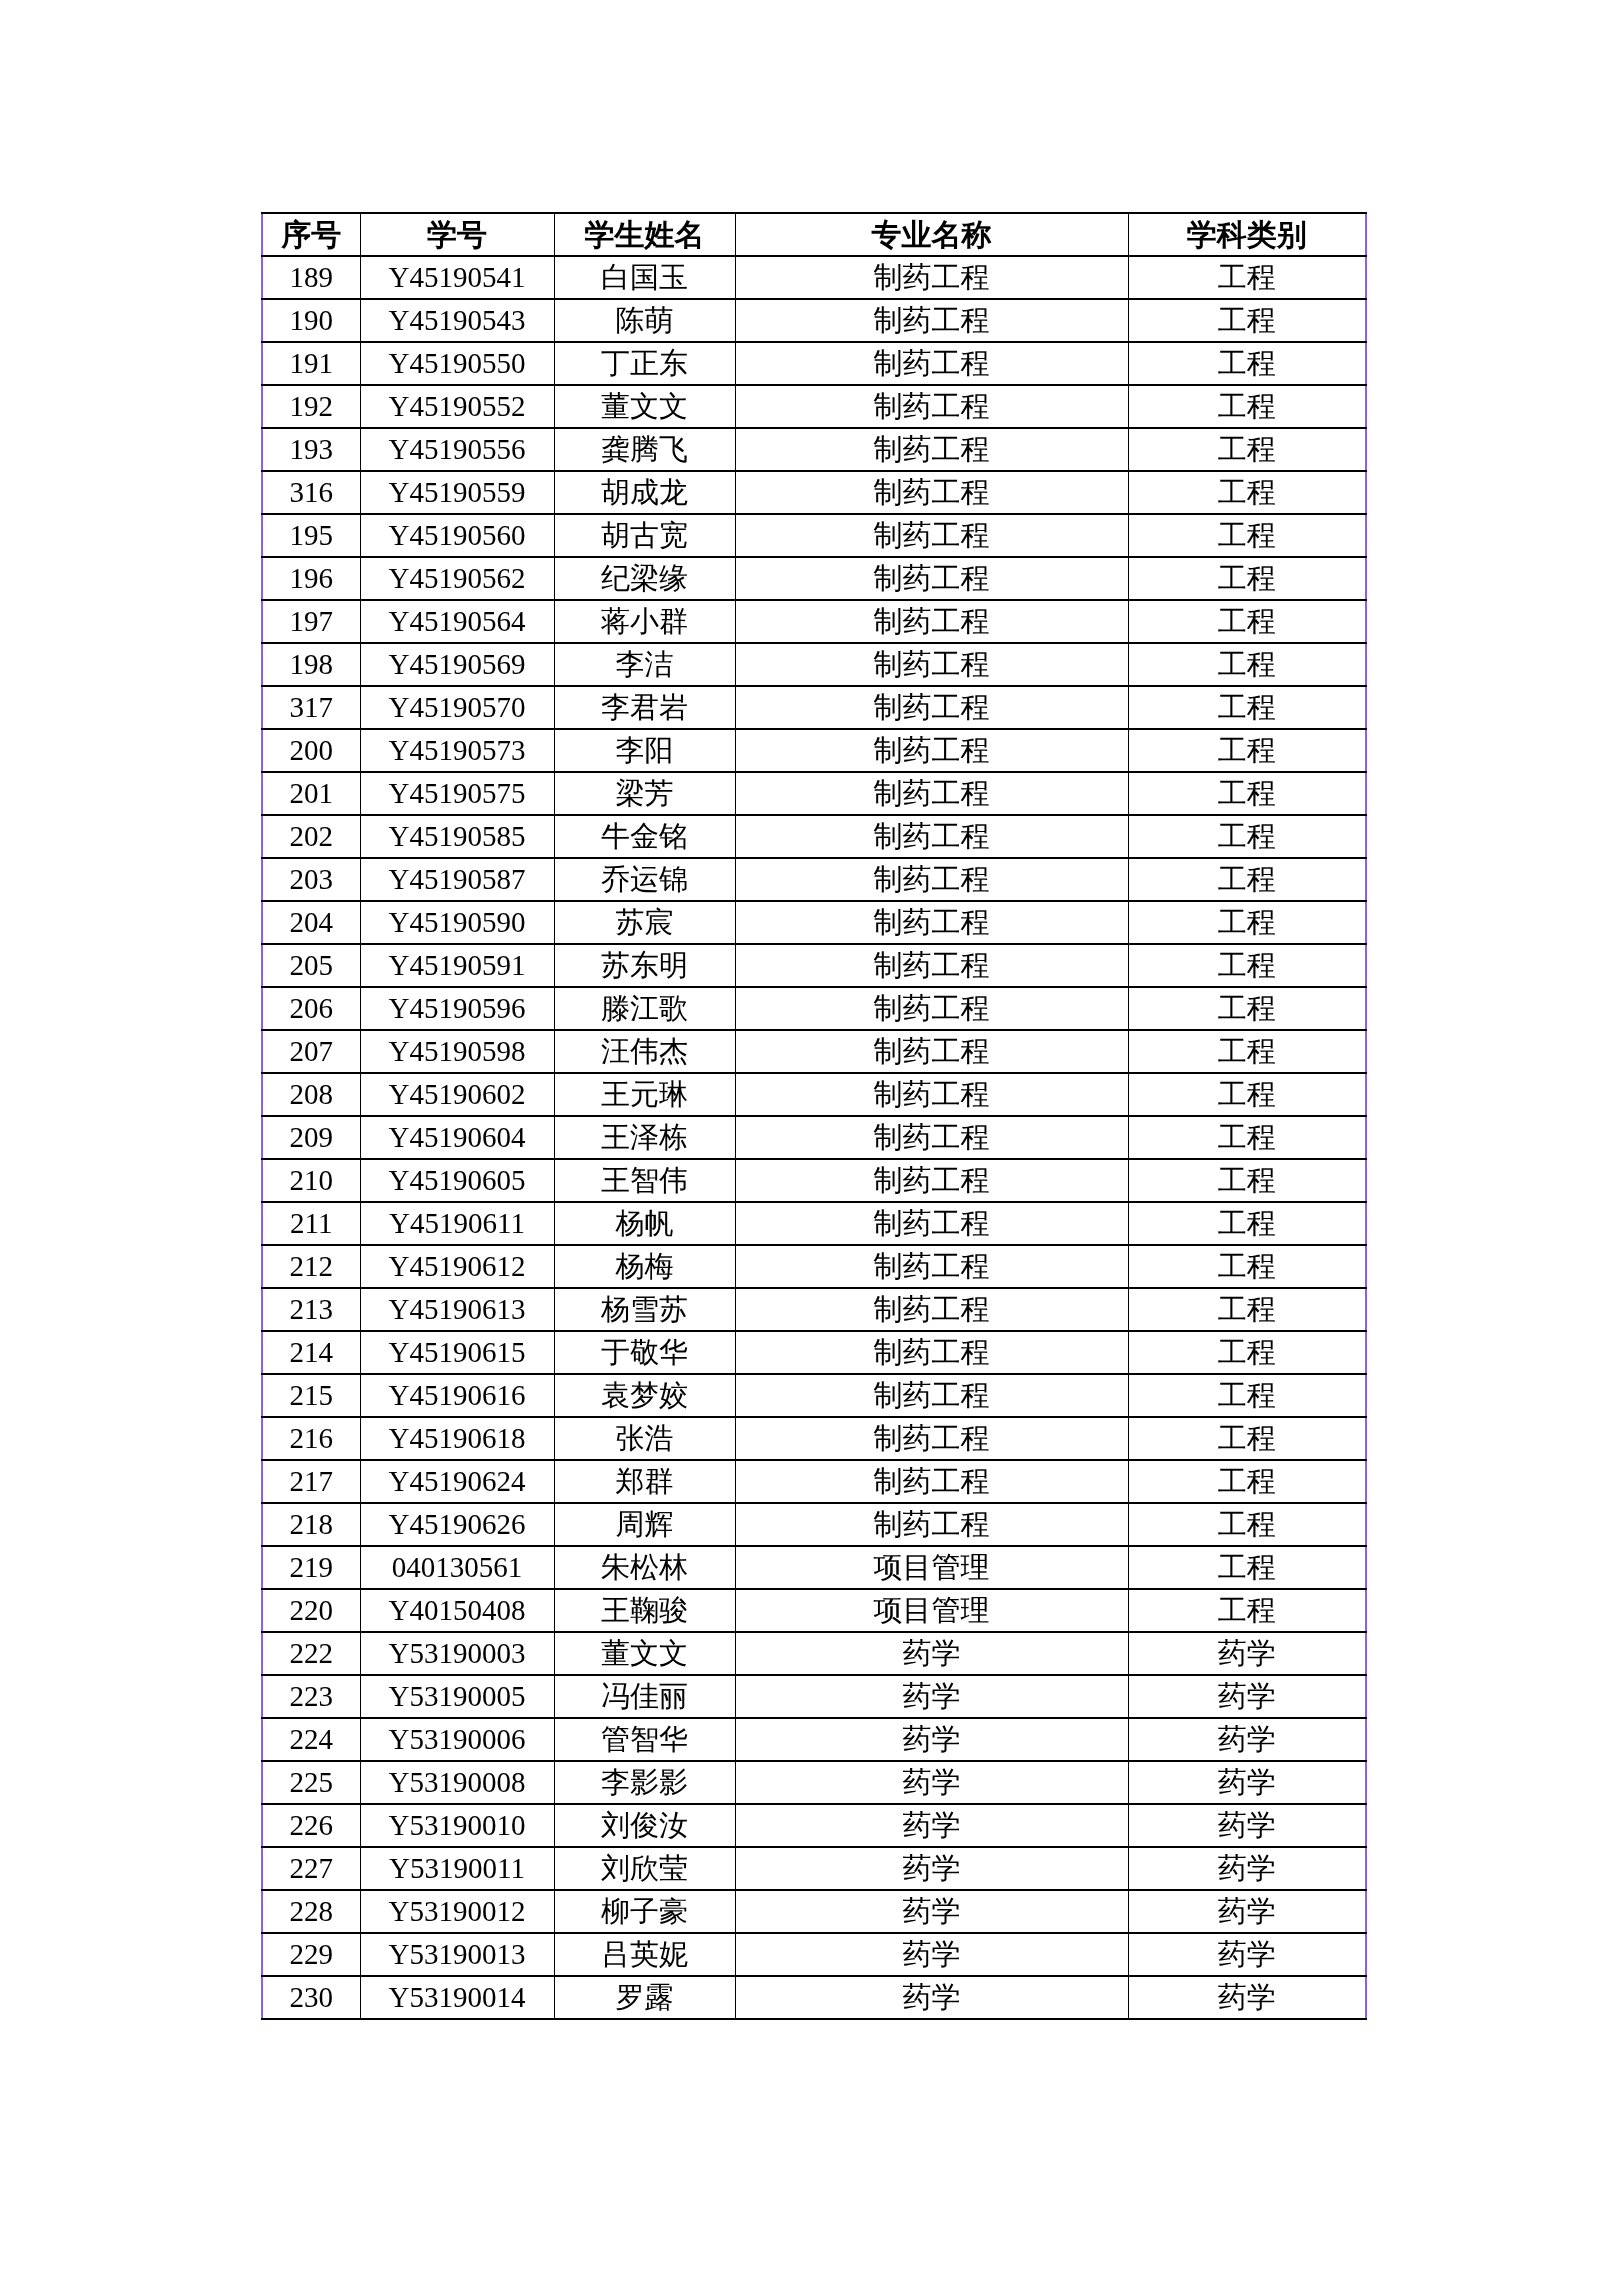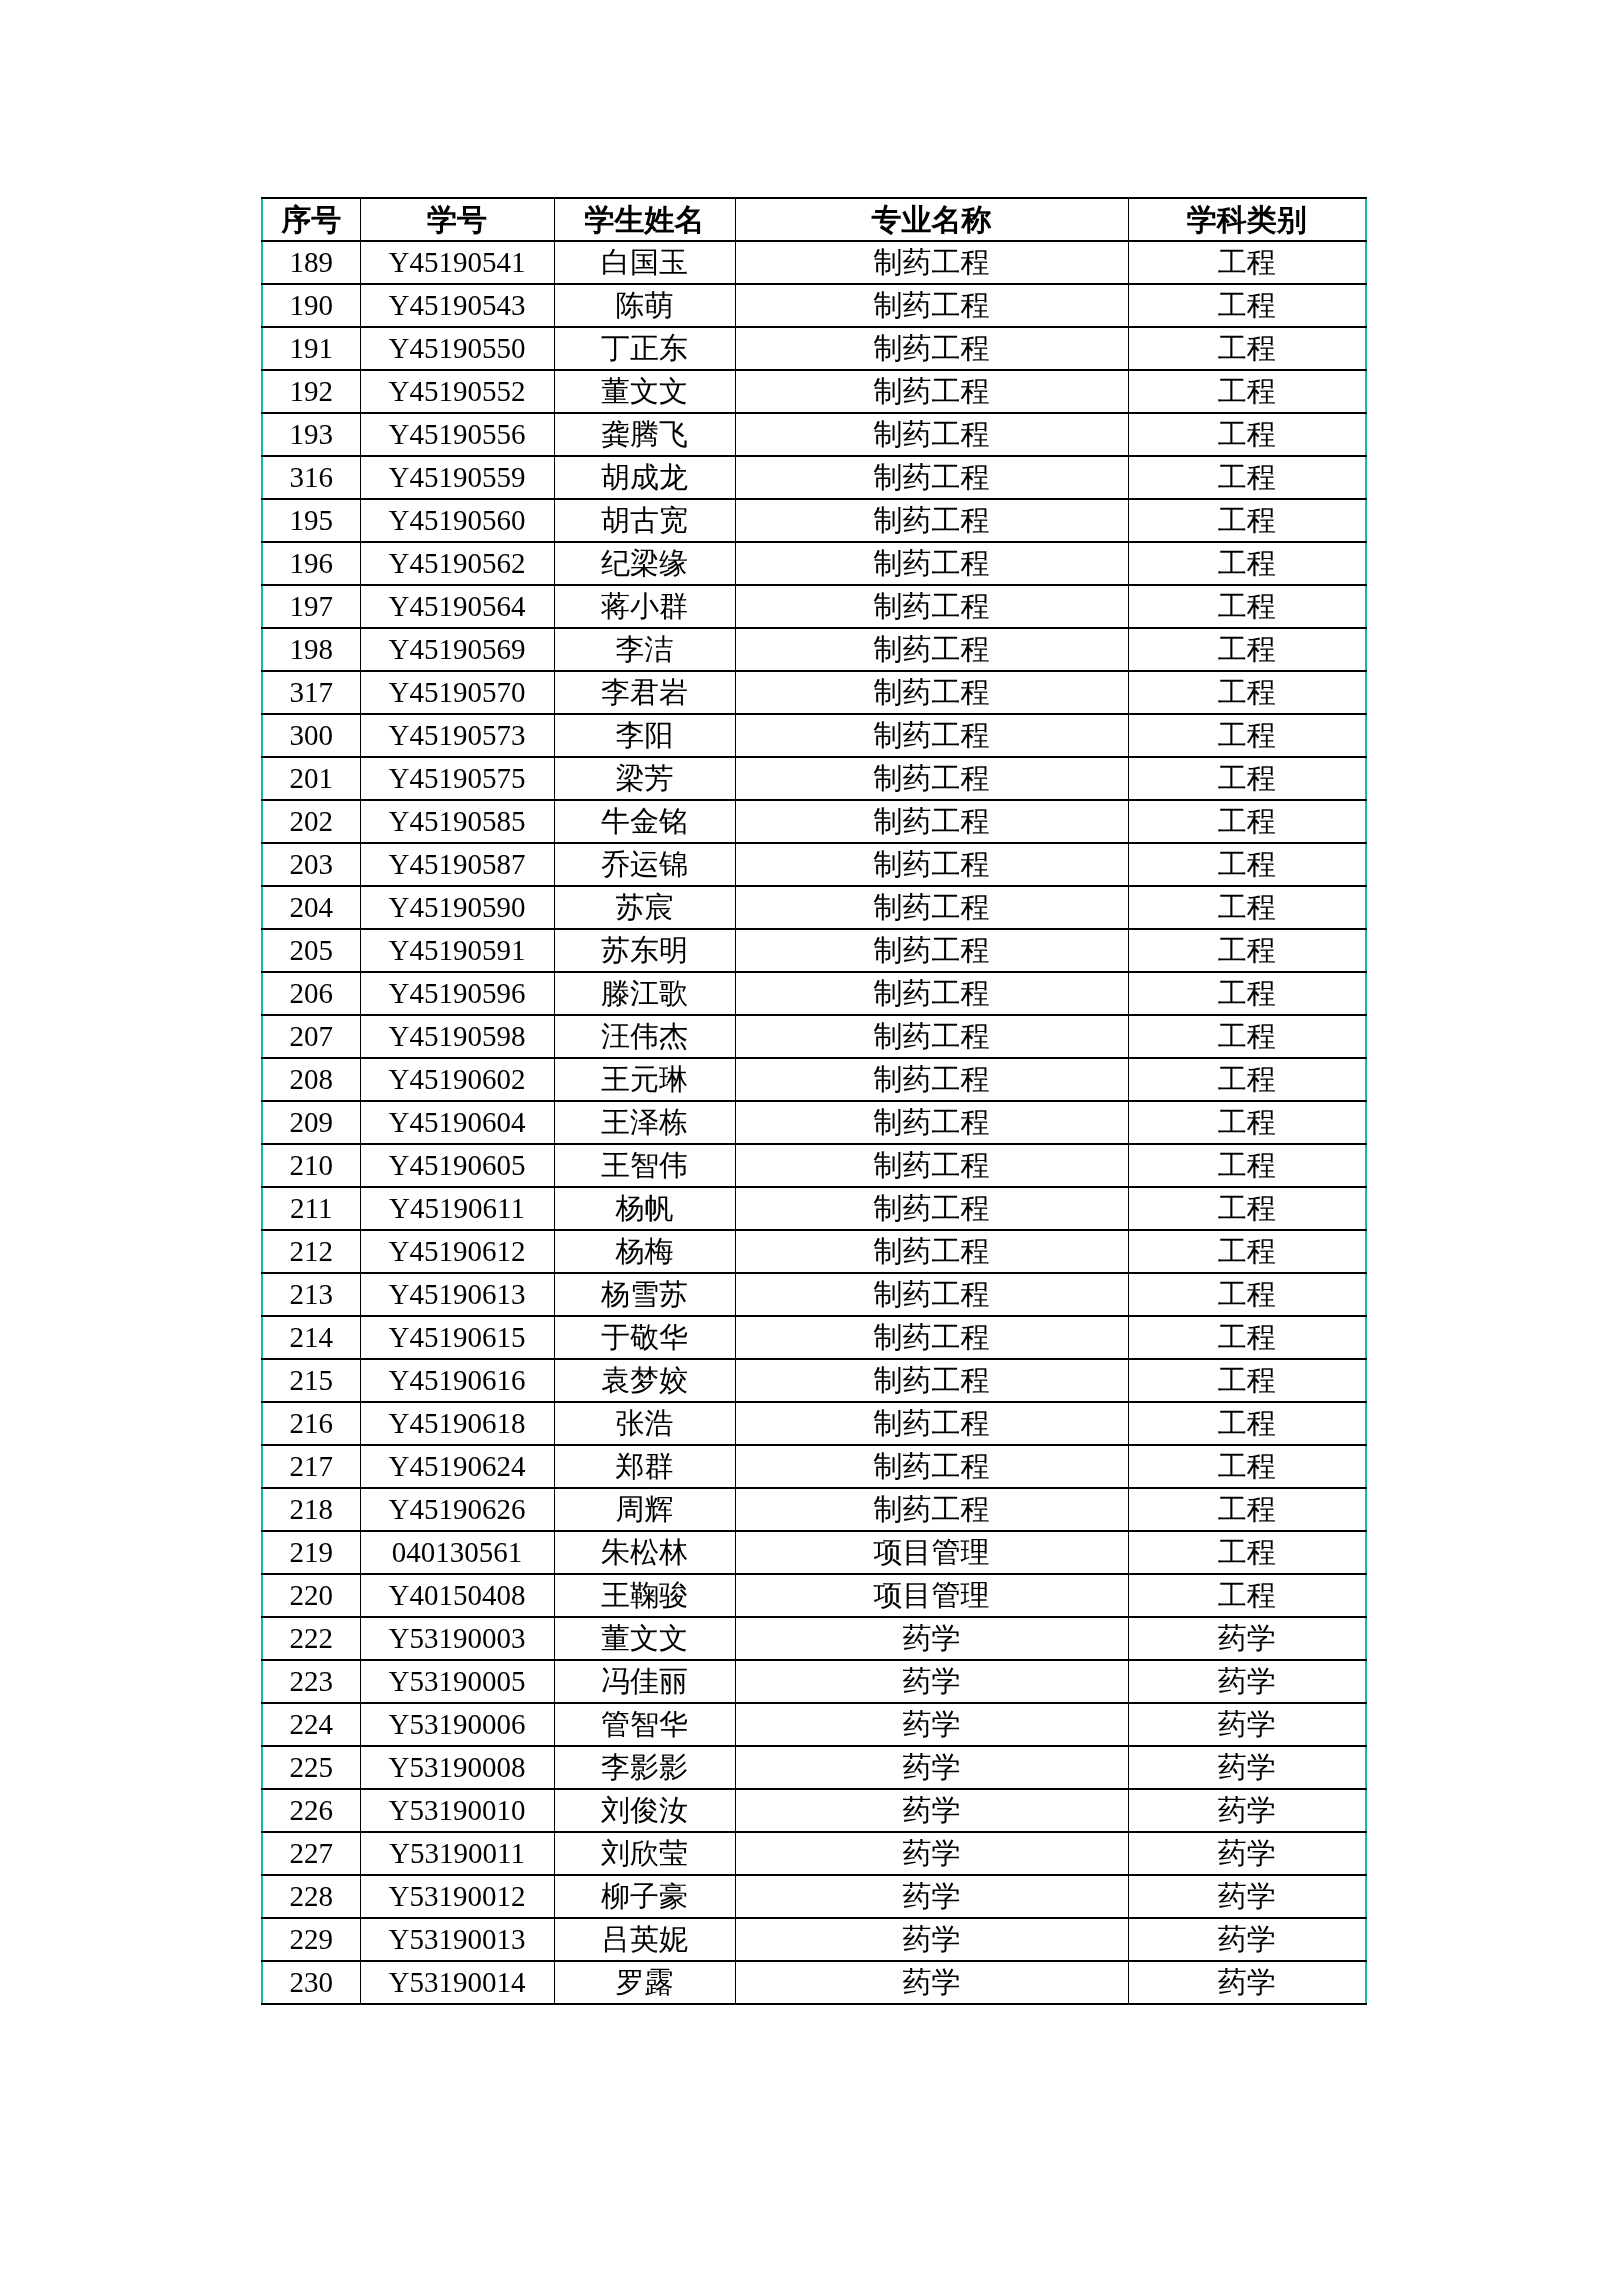--- a/index.html
+++ b/index.html
@@ -16,25 +16,25 @@
   .page {
     position: relative;
     width: 1623px;
     height: 2295px;
     background: #ffffff;
     overflow: hidden;
   }
   table.roster {
     position: absolute;
     left: 261px;
-    top: 197px;
+    top: 212px;
     width: 1103px;
     border-collapse: collapse;
     table-layout: fixed;
-    border: 2px solid #14b8a6;
+    border: 2px solid #8b5cf6;
   }
   table.roster th,
   table.roster td {
     border-left: 1.3px solid #000000;
     border-right: 1.3px solid #000000;
     border-top: 2.6px solid #000000;
     border-bottom: 2.6px solid #000000;
     height: 41px;
     padding: 0;
     text-align: center;
@@ -142,21 +142,21 @@
           <td>工程</td>
         </tr>
         <tr>
           <td>317</td>
           <td>Y45190570</td>
           <td>李君岩</td>
           <td>制药工程</td>
           <td>工程</td>
         </tr>
         <tr>
-          <td>300</td>
+          <td>200</td>
           <td>Y45190573</td>
           <td>李阳</td>
           <td>制药工程</td>
           <td>工程</td>
         </tr>
         <tr>
           <td>201</td>
           <td>Y45190575</td>
           <td>梁芳</td>
           <td>制药工程</td>

